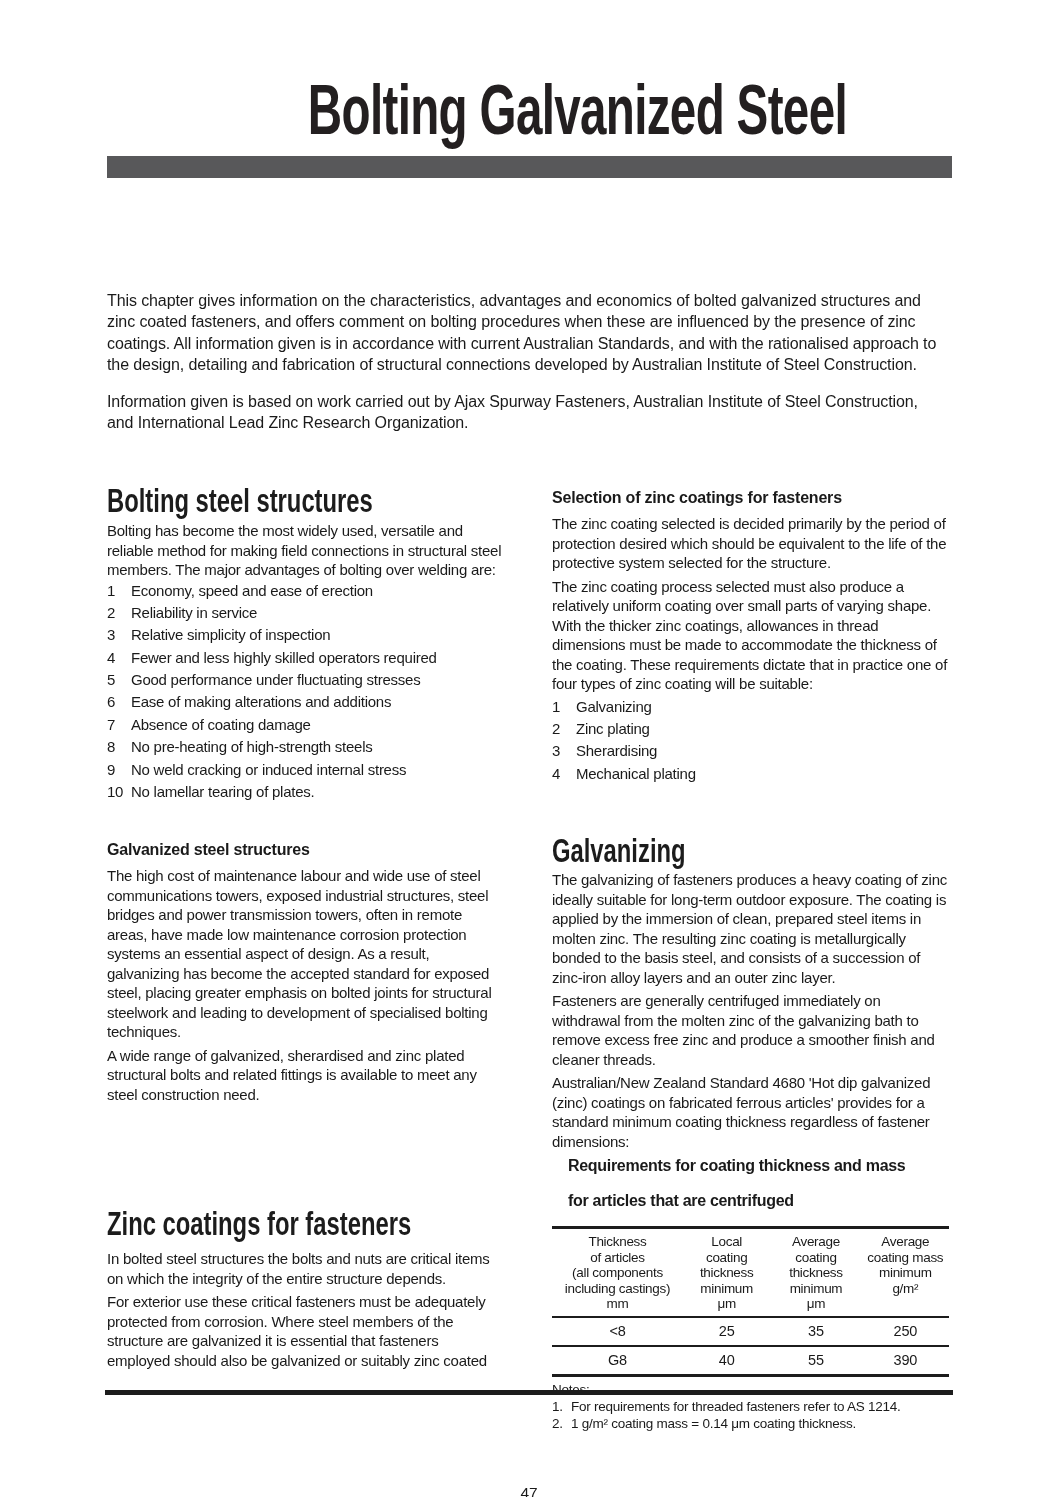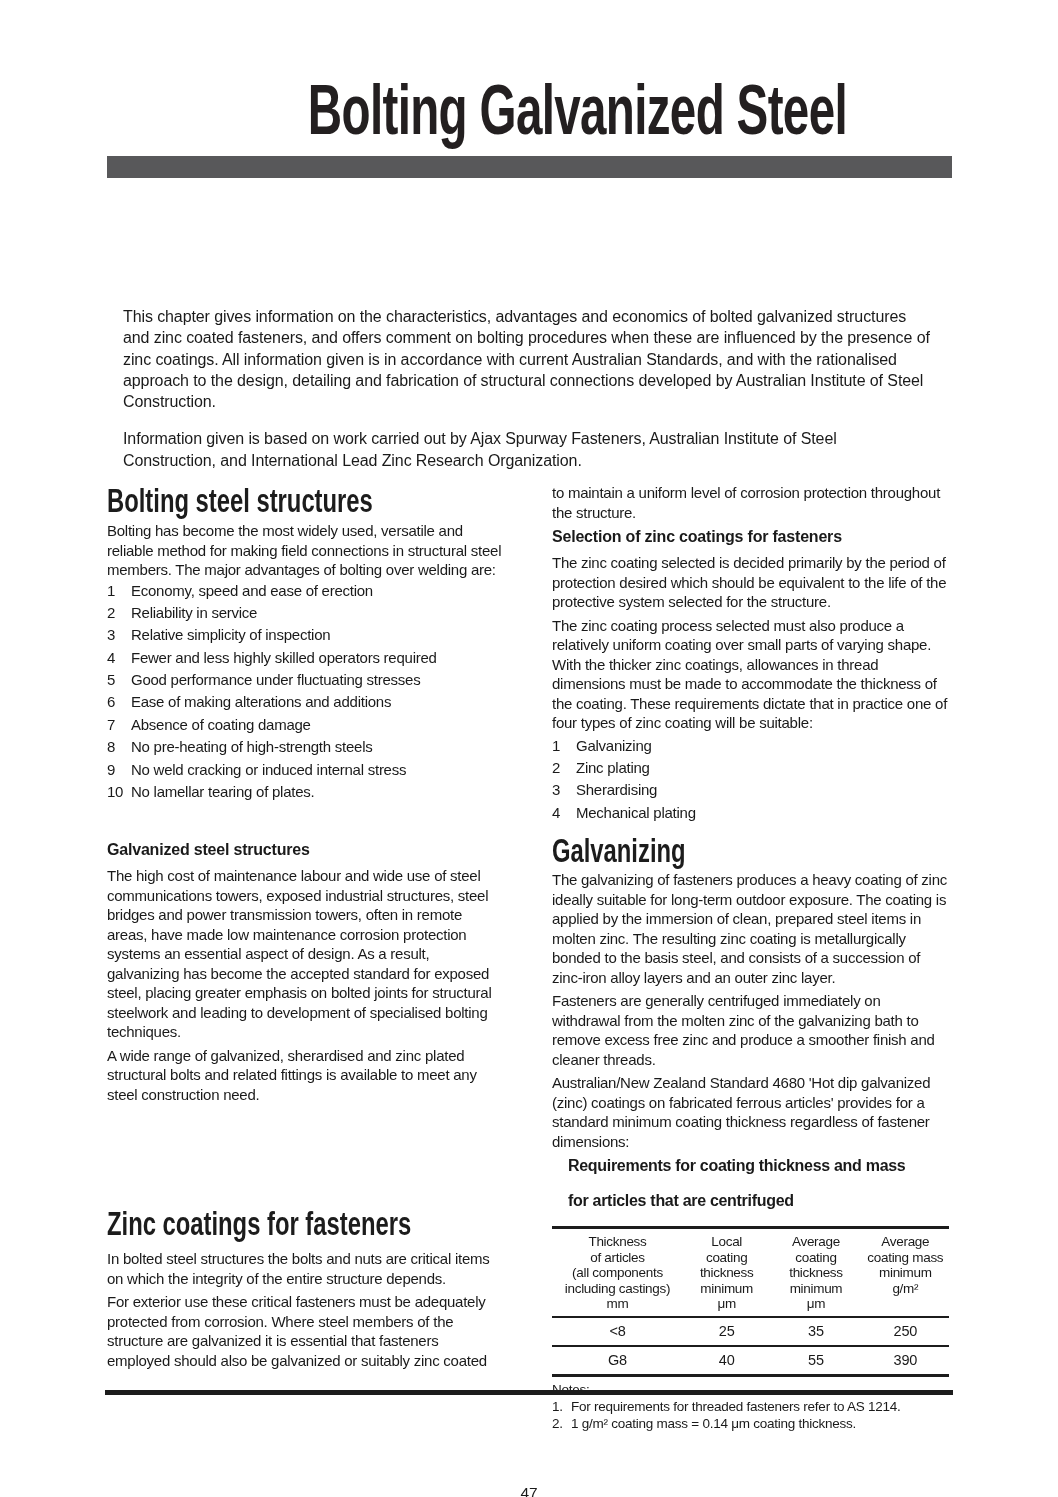--- a/index.html
+++ b/index.html
@@ -15,21 +15,21 @@
   .title-wrap{position:absolute;left:0;top:74px;width:1058px;text-align:center;padding-left:48px;}
   .doc-title{
     display:inline-block;margin:0;
     font-size:70px;font-weight:bold;line-height:72px;
     letter-spacing:-1px;white-space:nowrap;color:#231f20;
     transform:scaleX(0.68);transform-origin:50% 50%;
   }
   .title-bar{position:absolute;left:107px;top:156px;width:845px;height:22px;}
   
   .intro{position:absolute;left:107px;top:290px;width:840px;}
-  .intro p{margin:16px;font-size:16px;line-height:21.3px;letter-spacing:-0.1px;}
+  .intro p{margin:0;font-size:16px;line-height:21.3px;letter-spacing:-0.1px;}
   .intro p.mt{margin-top:16px;}
   
   .blk{position:absolute;}
   .h-big{
     margin:0 0 3px 0;font-size:34px;font-weight:bold;line-height:36px;
     white-space:nowrap;color:#1c1c1c;
     transform:scaleX(0.70);transform-origin:0 50%;
   }
   .body-p{margin:0 0 4px 0;font-size:15px;line-height:19.5px;letter-spacing:-0.25px;}
   .body-p.gap{margin-bottom:5px;}
@@ -130,21 +130,20 @@
     <p class="body-p">A wide range of galvanized, sherardised and zinc plated structural bolts and related fittings is available to meet any steel construction need.</p>
   </section>
 
   <section class="blk" style="left:107px;top:1205px;width:396px;">
     <h2 class="h-big" style="margin-bottom:8px;">Zinc coatings for fasteners</h2>
     <p class="body-p">In bolted steel structures the bolts and nuts are critical items on which the integrity of the entire structure depends.</p>
     <p class="body-p">For exterior use these critical fasteners must be adequately protected from corrosion. Where steel members of the structure are galvanized it is essential that fasteners employed should also be galvanized or suitably zinc coated</p>
   </section>
 
   <section class="blk" style="left:552px;top:483px;width:397px;">
-    <p class="body-p">to maintain a uniform level of corrosion protection throughout the structure.</p>
     <h3 class="sub-h">Selection of zinc coatings for fasteners</h3>
     <p class="body-p">The zinc coating selected is decided primarily by the period of protection desired which should be equivalent to the life of the protective system selected for the structure.</p>
     <p class="body-p gap">The zinc coating process selected must also produce a relatively uniform coating over small parts of varying shape. With the thicker zinc coatings, allowances in thread dimensions must be made to accommodate the thickness of the coating. These requirements dictate that in practice one of four types of zinc coating will be suitable:</p>
     <div class="num-list">
       <div class="num-item">
           <span class="num">1</span>
           <span class="txt">Galvanizing</span>
         </div>
       <div class="num-item">
           <span class="num">2</span>

